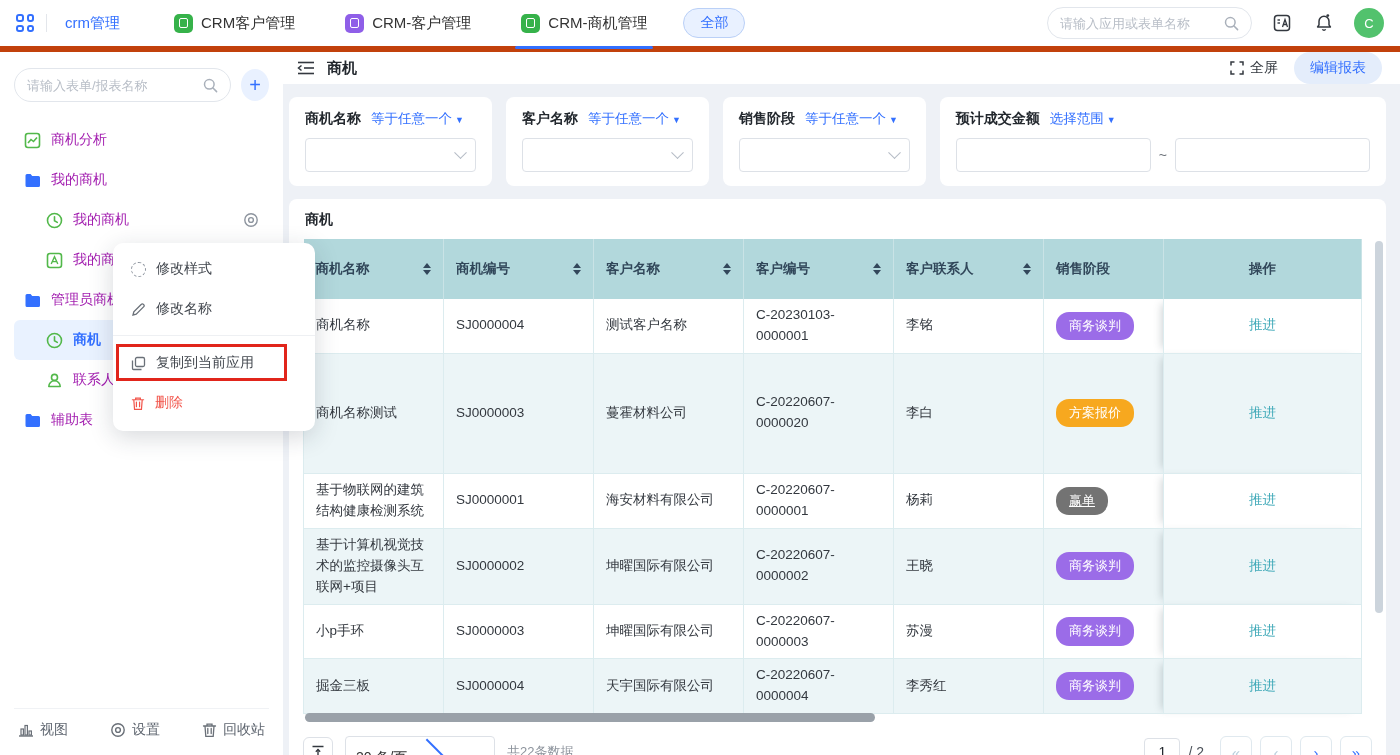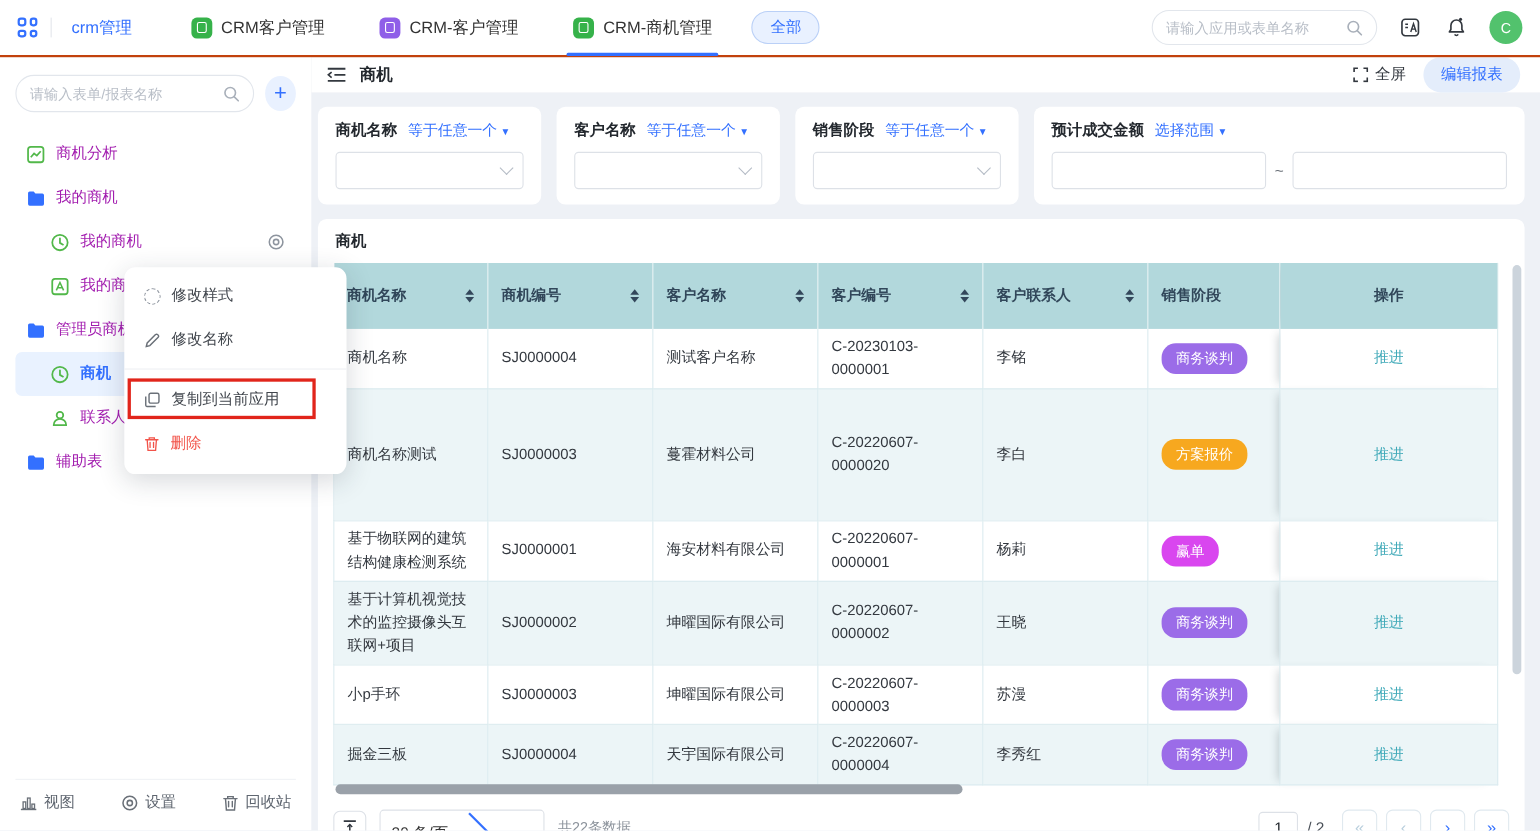--- a/index.html
+++ b/index.html
@@ -2,21 +2,21 @@
 <html><head>
 <meta charset="utf-8">
 <style>
   * { margin:0; padding:0; box-sizing:border-box; }
   html,body { width:1400px; height:755px; overflow:hidden;
     font-family:"Liberation Sans","DejaVu Sans",sans-serif; font-size:14px; color:#333;
     background:#eef1f6; }
 
   
   .topbar { height:52px; background:#fff; display:flex; align-items:center;
-    padding:0 16px; border-bottom:2px solid #c2410c; position:relative; z-index:40; }
+    padding:0 16px; border-bottom:6px solid #c2410c; position:relative; z-index:40; }
   .grid-icon { width:18px; height:18px; display:grid; grid-template-columns:1fr 1fr;
     gap:3px; margin-right:12px; cursor:pointer; }
   .grid-icon i { border:2px solid #3370ff; border-radius:3px; }
   .topbar-divider { width:1px; height:18px; background:#e3e6eb; margin-right:18px; }
   .workspace { color:#3370ff; font-size:15px; margin-right:40px; cursor:pointer; }
   .app-tab { display:flex; align-items:center; gap:8px; height:52px; padding:0 14px;
     margin-right:22px; cursor:pointer; position:relative; font-size:15px; color:#333; }
   .app-tab.active::after { content:""; position:absolute; left:8px; right:8px; bottom:0;
     height:3px; background:#3370ff; border-radius:2px; }
   .app-ico { width:19px; height:19px; border-radius:5px; position:relative; flex:0 0 auto; }
@@ -116,21 +116,21 @@
     color:#33383f; background:#fff; line-height:1.55; }
   tbody tr.alt td { background:#ecf5f7; }
   tr.h1{height:53px} tr.h2{height:120px} tr.h3{height:55px} tr.h4{height:65px}
   tr.h5{height:46px} tr.h6{height:39px}
   td.op, th.op { text-align:center; box-shadow:-7px 0 8px -5px rgba(50,70,80,.25); }
   .advance { color:#3fa9b8; cursor:pointer; }
   .badge { display:inline-block; color:#fff; font-size:13px; padding:4px 13px;
     border-radius:13px; white-space:nowrap; }
   .st-purple { background:#9b6ce8; }
   .st-orange { background:#f7a81f; }
-  .st-green  { background:#d946ef; }
+  .st-green  { background:#737373;text-decoration:underline; }
   .vscroll { position:absolute; right:-11px; top:2px; width:8px; height:372px;
     background:#ccd4dc; border-radius:4px; }
   .hscroll { position:absolute; left:2px; bottom:-8px; width:570px; height:9px;
     background:#9aa1a9; border-radius:5px; }
 
   .pager { display:flex; align-items:center; gap:12px; margin-top:22px; }
   .pg-iconbtn { width:30px; height:30px; border:1px solid #dde1e7; border-radius:6px;
     display:flex; align-items:center; justify-content:center; cursor:pointer; }
   .pg-size { width:150px; height:32px; border:1px solid #dde1e7; border-radius:4px;
     display:flex; align-items:flex-end; padding:0 10px; cursor:pointer; }

